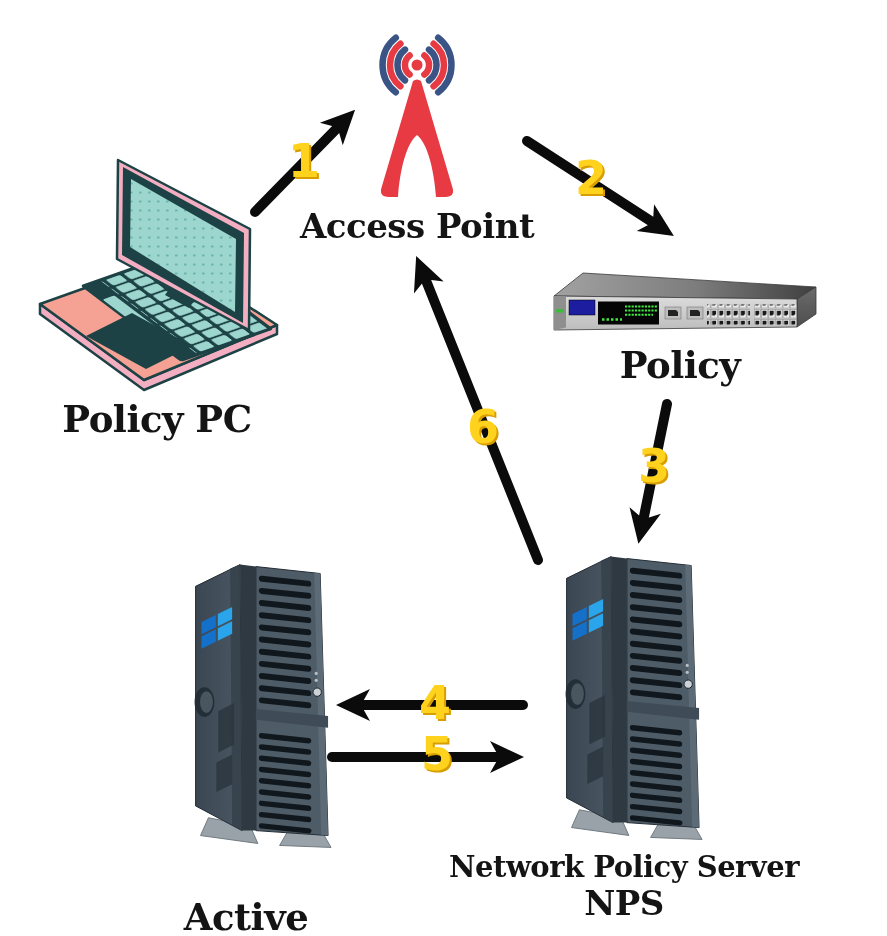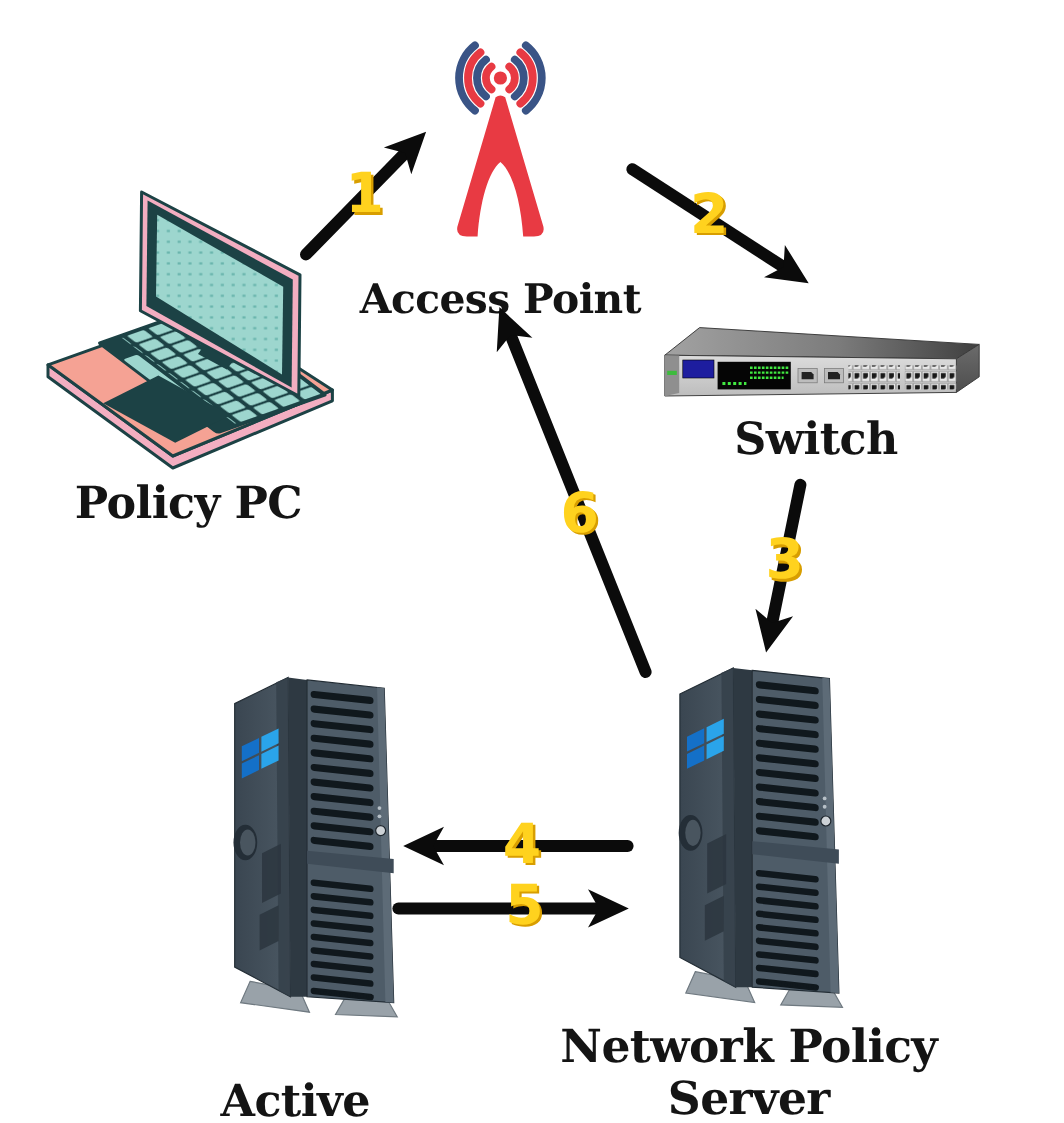--- a/index.html
+++ b/index.html
@@ -6,22 +6,22 @@
   html,body { background:#fff; font-family:"Liberation Sans",sans-serif; }
   .canvas { position:relative; width:887px; height:936px; background:var(--background,#ffffff); overflow:hidden; }
   .abs { position:absolute; }
 
   .label {
     position:absolute; text-align:center;
     font-family:"DejaVu Serif",serif; font-weight:bold;
     color:var(--label,#141414); letter-spacing:-0.5px; line-height:1.12;
   }
   .lbl-37 { font-size:37px; }
-  .lbl-34 { font-size:34px;margin-top:24px; }
-  .lbl-31 { font-size:38px; }
+  .lbl-34 { font-size:34px; }
+  .lbl-31 { font-size:29px; }
 
   .step-num {
     position:absolute; transform:translate(-50%,-50%);
     font-family:"DejaVu Sans",sans-serif; font-weight:bold; font-size:46px;
     color:var(--step-number,#ffd21e);
     text-shadow:2px 2px 0 var(--step-number-shadow,#d89e00);
     z-index:6; line-height:1;
   }
 
   .arrows { position:absolute; left:0; top:0; z-index:5; pointer-events:none; }
@@ -201,21 +201,21 @@
       <line x1="80" y1="45.8" x2="108" y2="45.8" stroke="#41e841" stroke-width="2" stroke-dasharray="2.2,1.1"></line>
       <line x1="57" y1="50.5" x2="77" y2="50.5" stroke="#41e841" stroke-width="2.5" stroke-dasharray="2.5,2"></line>
       <rect x="120" y="38" width="16" height="12" fill="#bdbdbd" stroke="#777" stroke-width="0.6"></rect>
       <path d="M123,41 h8 l2,2 v4 h-10 z" fill="#222"></path>
       <rect x="142" y="38" width="16" height="12" fill="#bdbdbd" stroke="#777" stroke-width="0.6"></rect>
       <path d="M145,41 h8 l2,2 v4 h-10 z" fill="#222"></path>
       <rect x="162" y="35.5" width="43" height="20" fill="url(#ports)"></rect>
       <rect x="209" y="35.5" width="43" height="20" fill="url(#ports)"></rect>
     </svg>
   </div>
-  <div class="label lbl-37" style="left:580px;top:345px;width:200px;">Switch</div>
+  <div class="label lbl-37" style="left:580px;top:345px;width:200px;">Policy</div>
 
   <div class="abs" style="left:157px;top:562px;width:178px;height:290px;">
     <svg width="178" height="290" viewBox="0 0 180 292">
       <use href="#server-shape"></use>
     </svg>
   </div>
   <div class="label lbl-37" style="left:96px;top:853px;width:300px;margin-top:44px;">Active Directory</div>
 
   <div class="abs" style="left:528px;top:554px;width:178px;height:290px;">
     <svg width="178" height="290" viewBox="0 0 180 292">

